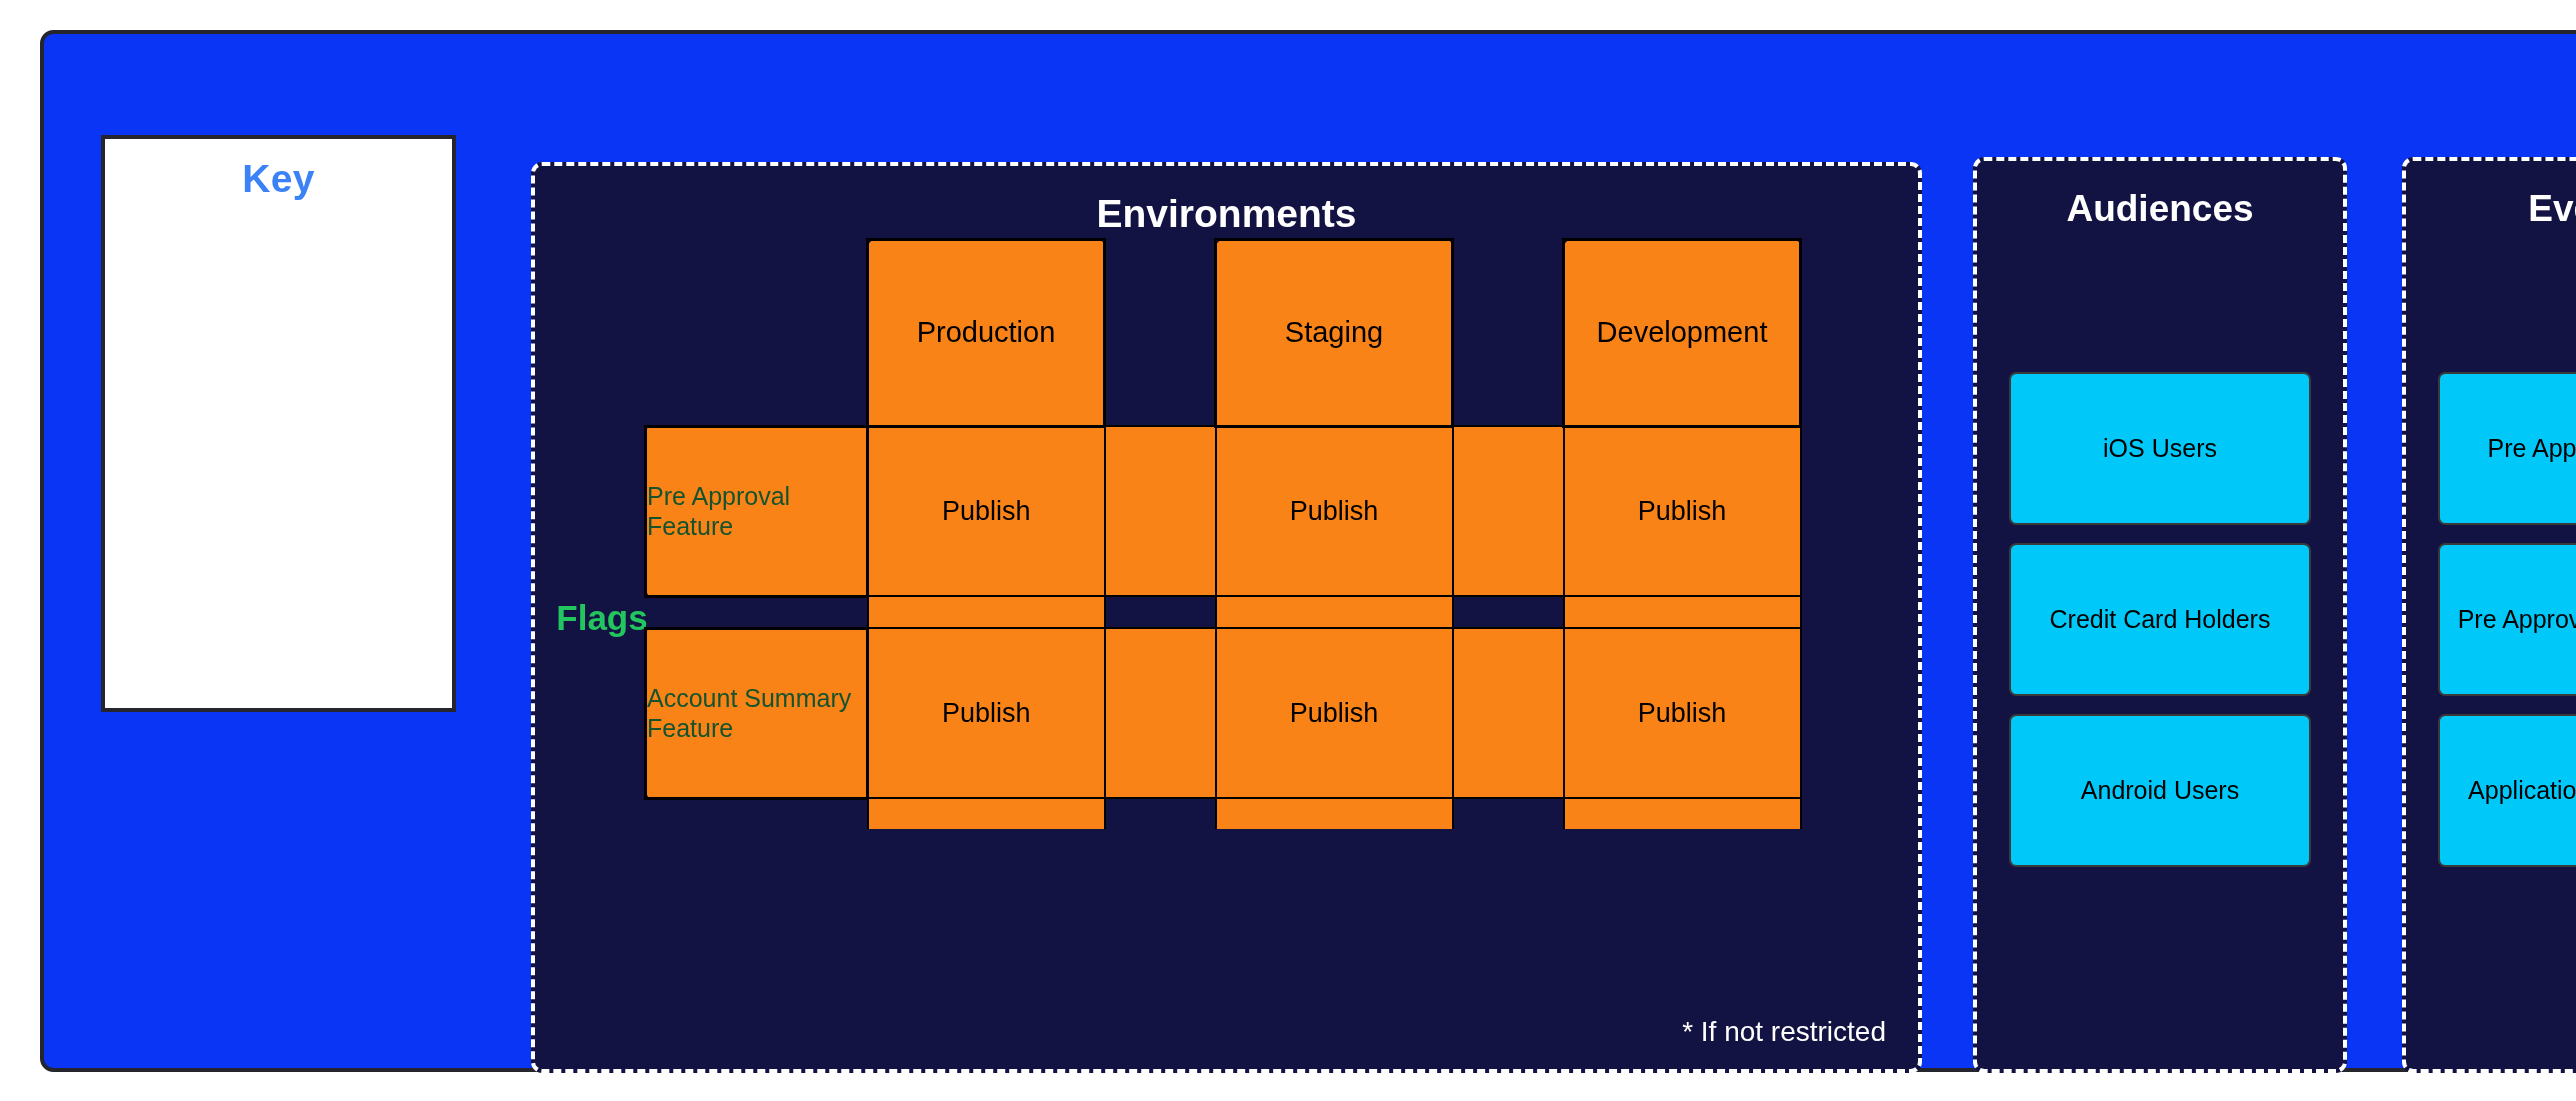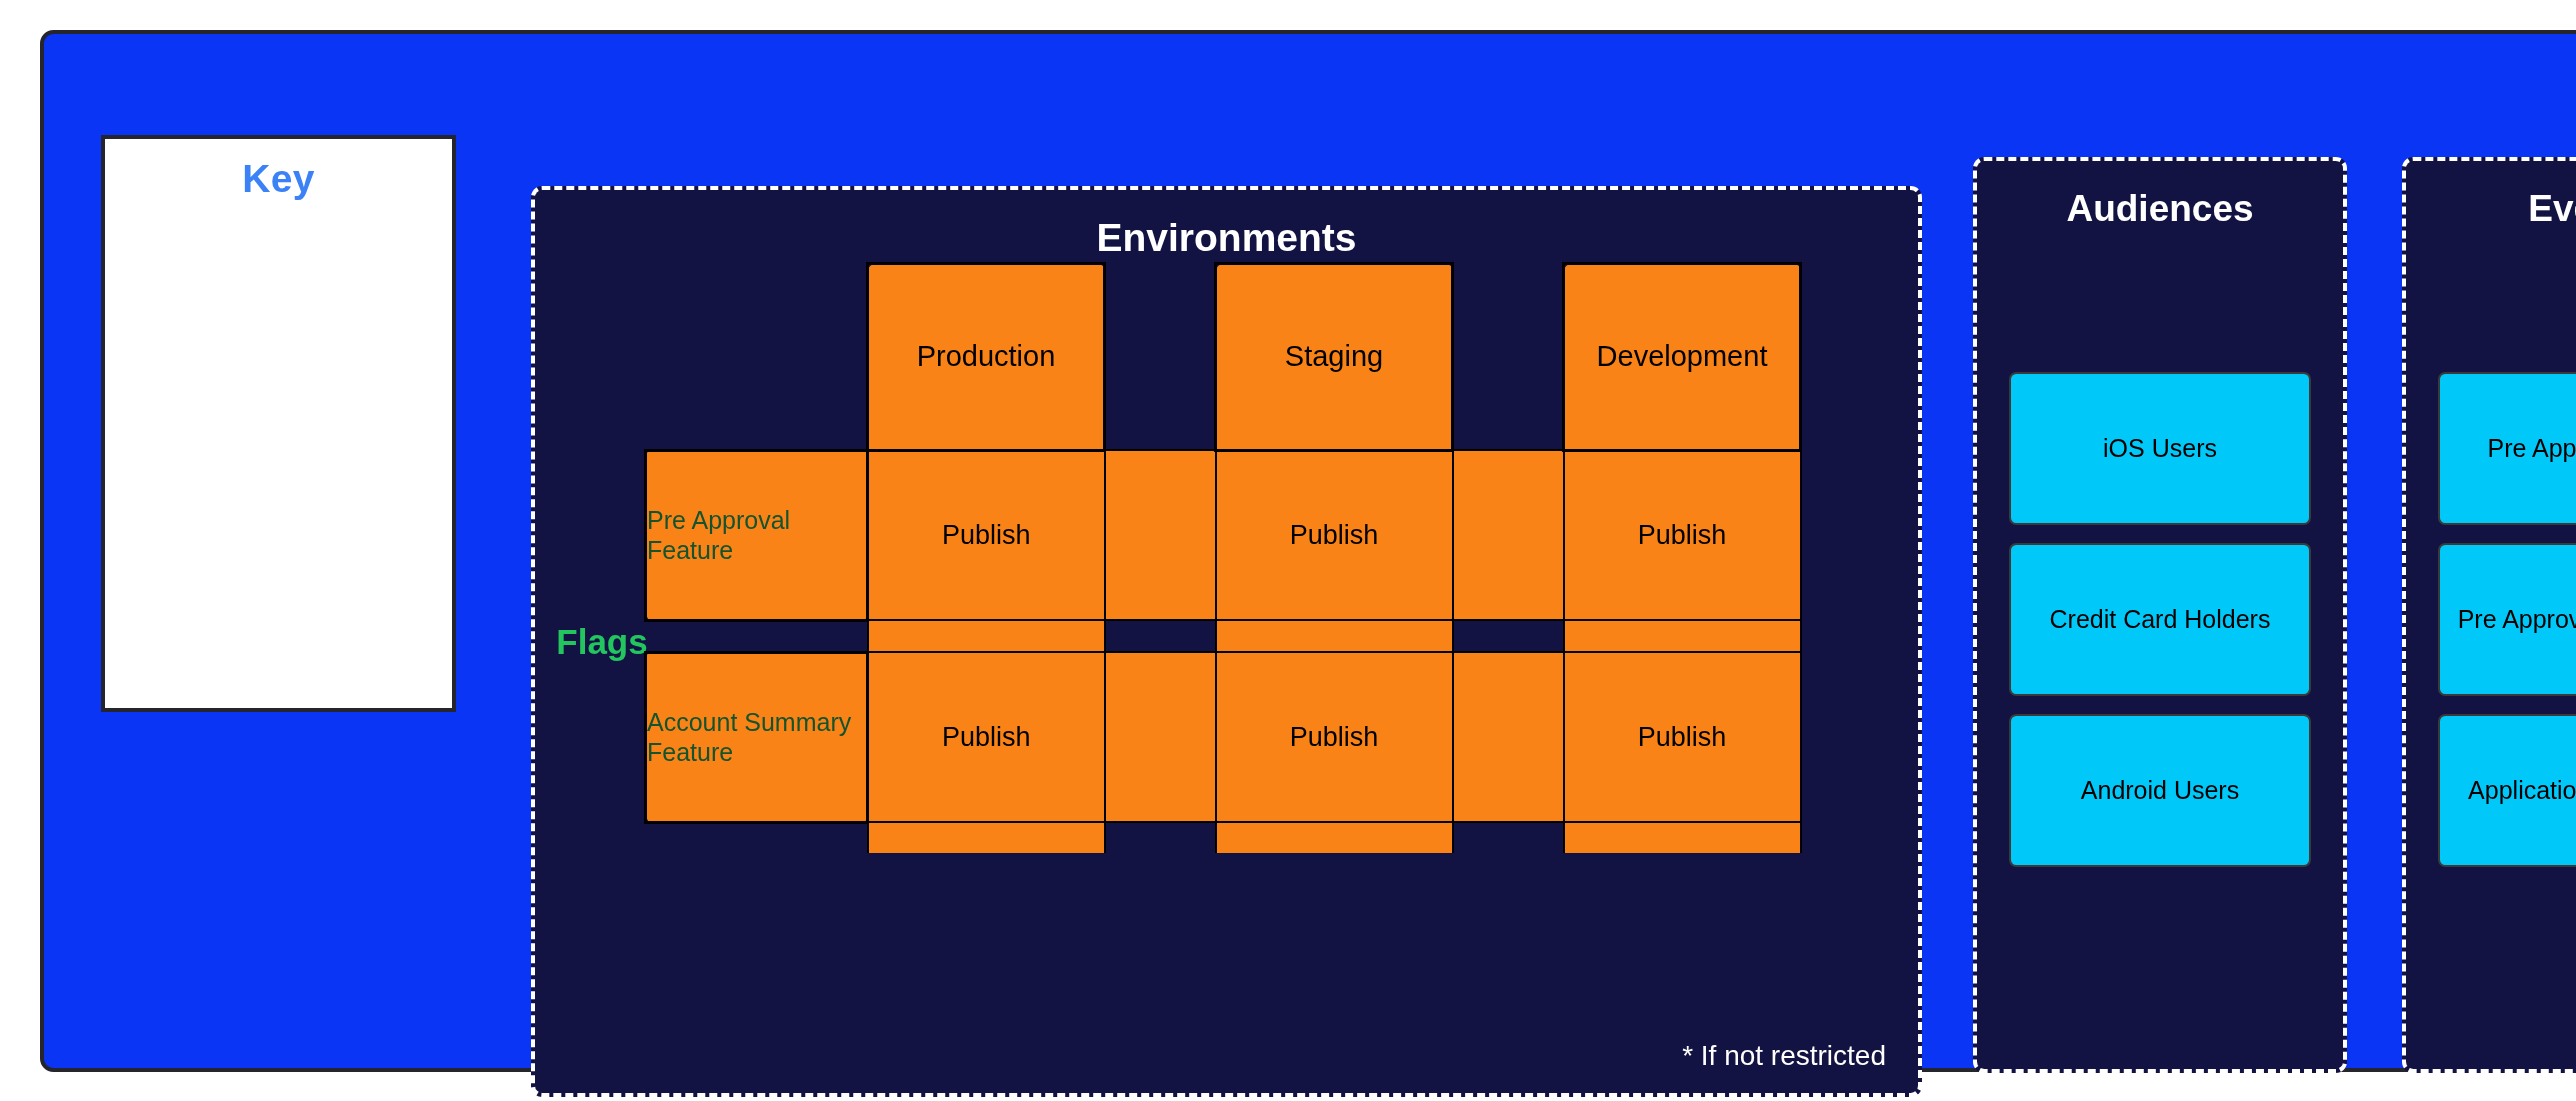--- a/index.html
+++ b/index.html
@@ -36,21 +36,21 @@
   
   .dashed-panel{
     position:absolute;background:#131343;
     border:4.6px dashed #ffffff;border-radius:11.3px;box-sizing:border-box;
   }
   .panel-title{
     position:absolute;left:0;right:0;text-align:center;
     color:#ffffff;font-weight:bold;
   }
 
-  #env-panel{left:487px;top:128px;width:1391px;height:911px;margin-top:24px;}
+  #env-panel{left:487px;top:128px;width:1391px;height:911px;}
   #env-title{top:26px;font-size:39px;}
 
   #aud-panel{left:1929px;top:123px;width:374px;height:916px;}
   #aud-title{top:27px;font-size:37px;}
 
   #evt-panel{left:2358px;top:123px;width:374px;height:916px;}
   #evt-title{top:27px;font-size:37px;}
 
   
   .chip-col{position:absolute;left:32px;right:32px;top:211px;}

